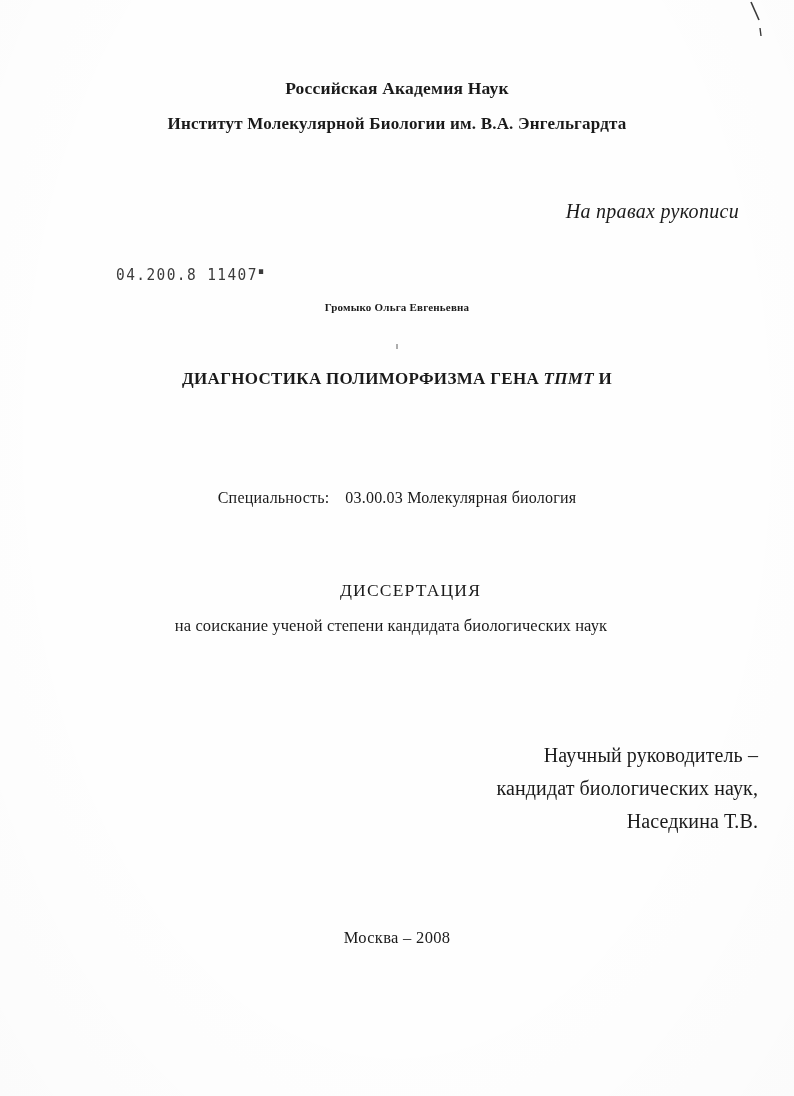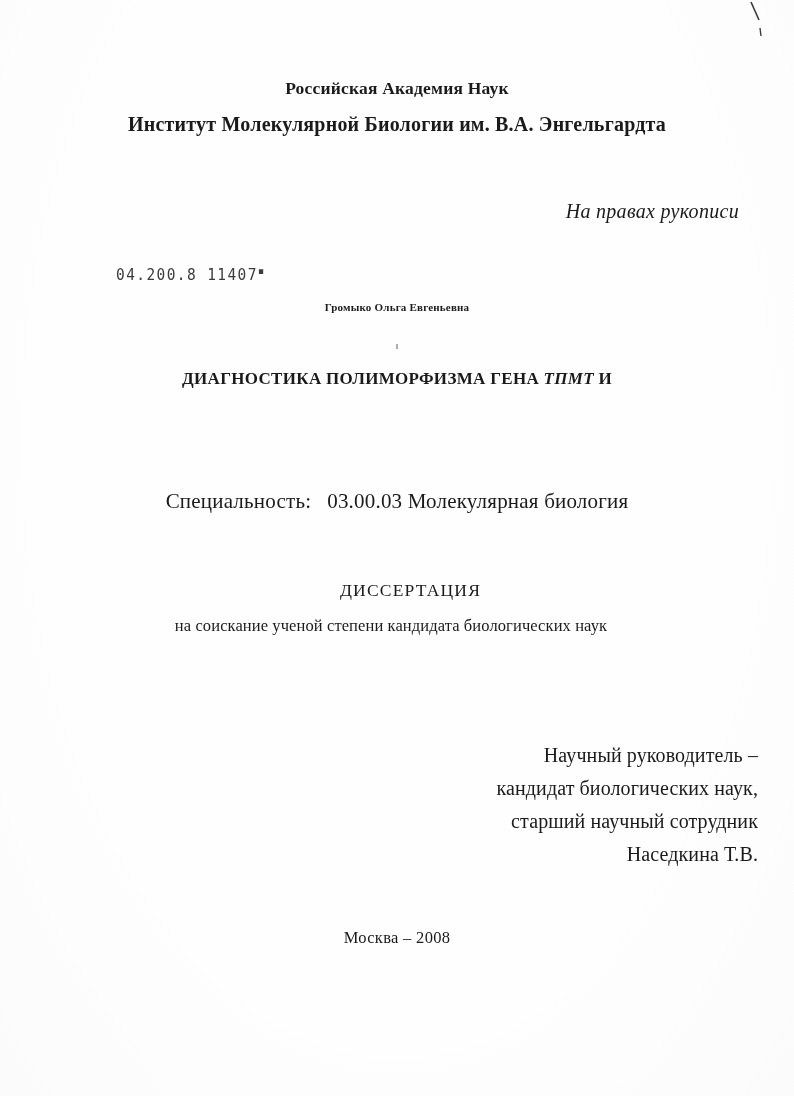--- a/index.html
+++ b/index.html
@@ -51,21 +51,21 @@
 
   .org {
     left: 0;
     right: 0;
     top: 70px;
     font-weight: bold;
     font-size: 17.5px;
     letter-spacing: 0.2px;
     line-height: 36px;
   }
-  .org .line2 { font-size: 20px; }
+  .org .line2 { font-size: 17px; }
 
   .manuscript {
     right: 55px;
     top: 200px;
     font-style: italic;
     font-size: 20px;
     letter-spacing: 0.3px;
   }
 
   .stamp {
@@ -117,21 +117,21 @@
   }
   .title .gene {
     font-style: italic;
     margin-top: 48px;
   }
 
   .specialty {
     left: 0;
     right: 0;
     top: 489px;
-    font-size: 21px;
+    font-size: 16px;
     letter-spacing: 0.2px;
   }
   .specialty .gap { display: inline-block; width: 16px; }
 
   .dissertation {
     left: 0;
     right: 0;
     top: 580px;
     font-size: 17.5px;
     letter-spacing: 1.2px;
@@ -197,19 +197,18 @@
     <span>Специальность:</span><span class="gap"></span><span>03.00.03</span>&nbsp;<span>Молекулярная биология</span>
   </div>
 
   <div class="block dissertation c">ДИССЕРТАЦИЯ</div>
 
   <div class="block degree c">на соискание ученой степени кандидата биологических наук</div>
 
   <div class="block supervisor r">
     <div>Научный руководитель –</div>
     <div>кандидат биологических наук,</div>
-    <div>старший научный сотрудник</div>
     <div>Наседкина Т.В.</div>
   </div>
 
   <div class="block city c">Москва – 2008</div>
 
 </div>
 
 </body></html>

